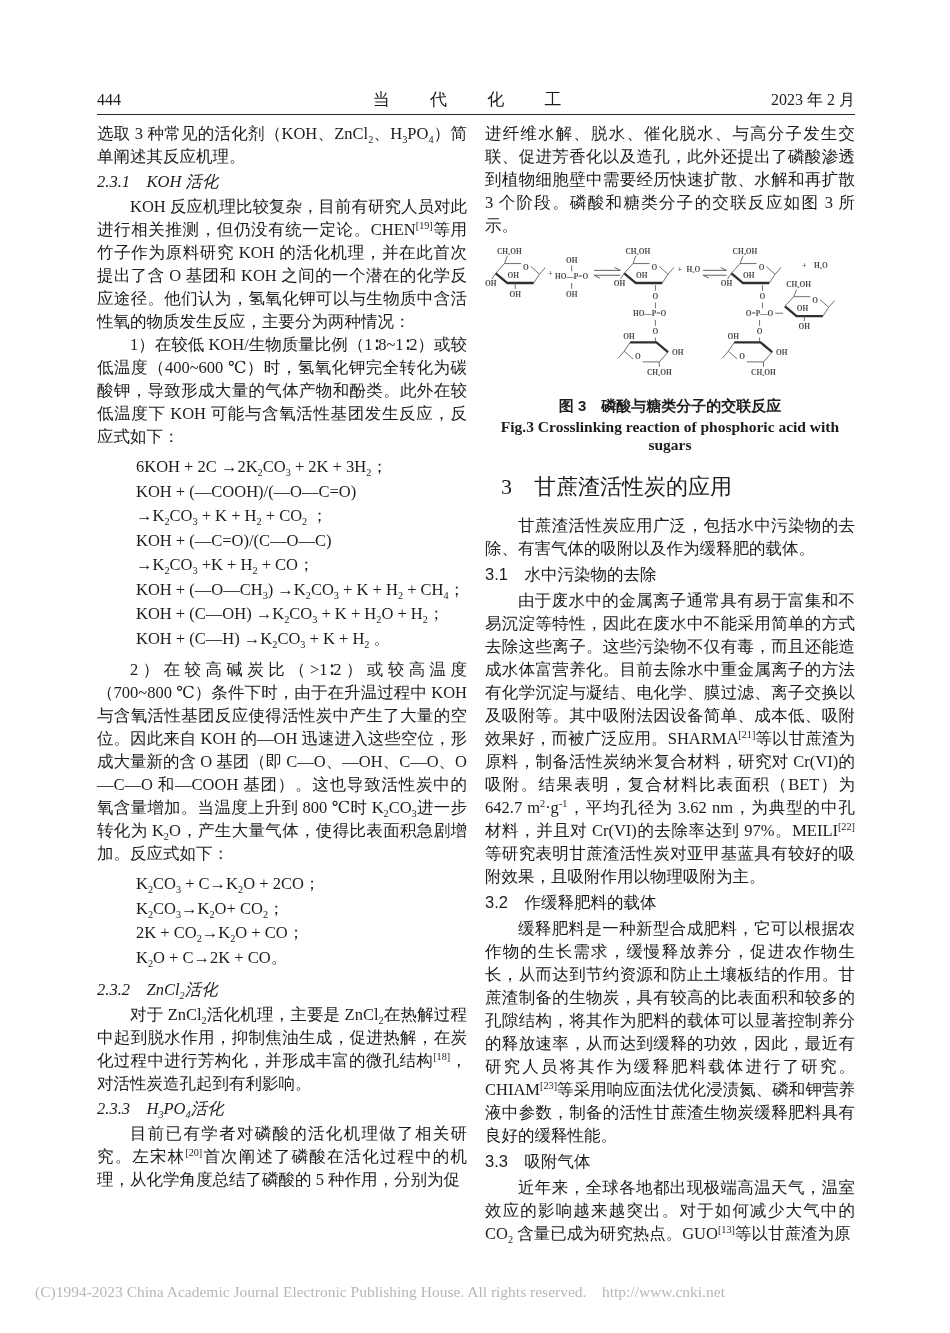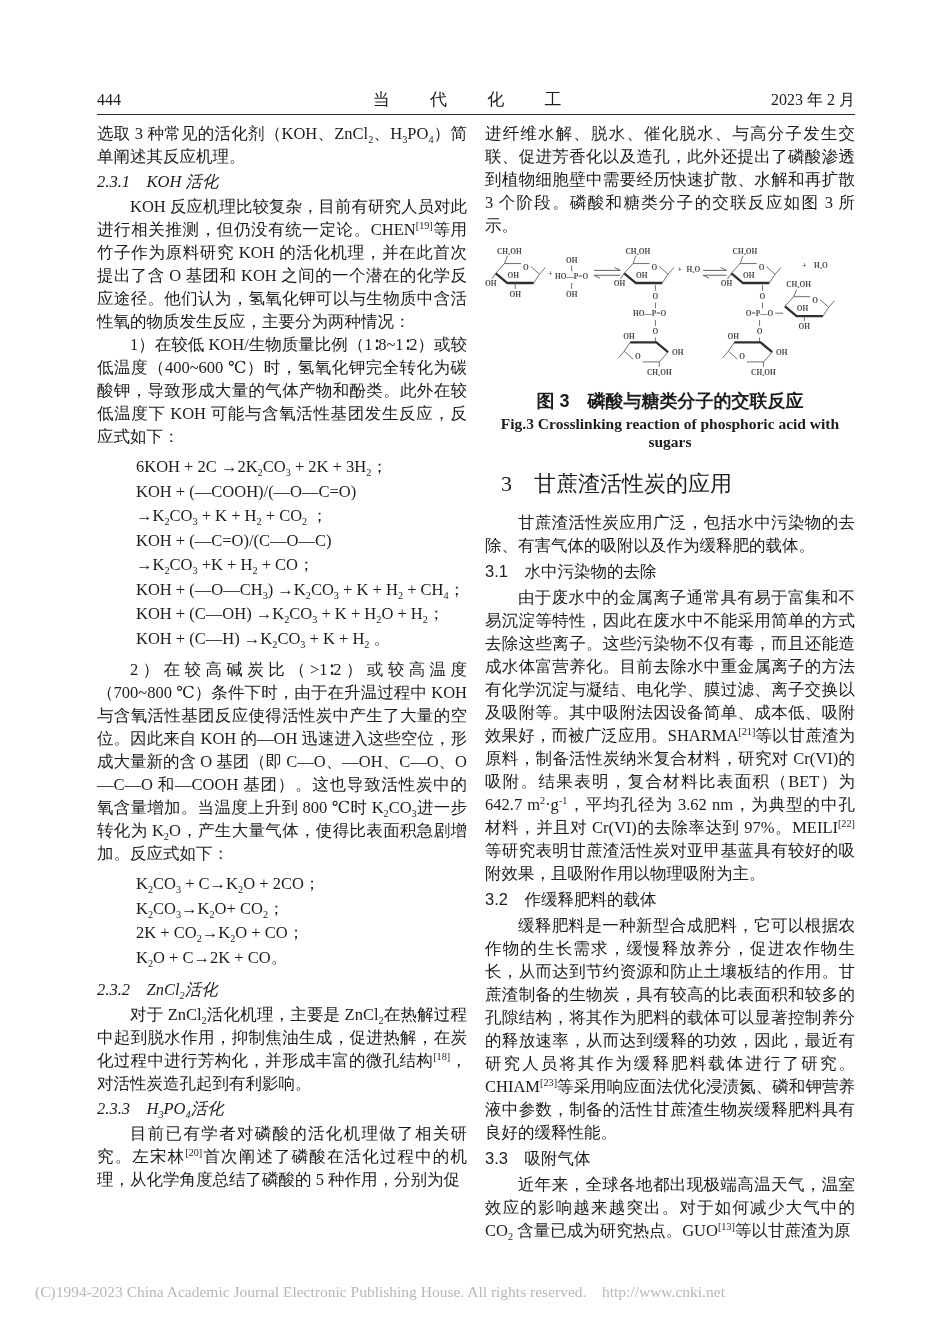--- a/index.html
+++ b/index.html
@@ -20,21 +20,21 @@
   .h-bold{font-size:16.5px;line-height:25px;font-weight:normal;margin:2px 0;
           font-family:"Liberation Sans","DejaVu Sans",sans-serif;}
   .h-main{font-size:22px;line-height:30px;font-weight:normal;margin:18px 0 12px 16px;}
   .eq-block{margin:7px 0 7px 39px;}
   .eq-line{font-size:16.5px;line-height:24.5px;white-space:nowrap;}
   sup{font-size:0.62em;line-height:0;vertical-align:super;}
   sub{font-size:0.62em;line-height:0;vertical-align:sub;}
   
   .figure{margin:10px 0 8px 0;}
   .figure svg{display:block;width:100%;height:auto;}
-  .cap-zh{font-size:18px;font-weight:bold;text-align:center;margin-top:6px;
+  .cap-zh{font-size:15px;font-weight:bold;text-align:center;margin-top:14px;
           font-family:"Liberation Sans","DejaVu Sans",sans-serif;}
   .cap-en{font-size:15.5px;font-weight:bold;text-align:center;margin-top:2px;}
   .rthin{fill:none;stroke:#5a5a5a;stroke-width:0.9;}
   .rbold{fill:none;stroke:#2f2f2f;stroke-width:2.4;}
   .bond{stroke:#5a5a5a;stroke-width:0.9;}
   .arr{stroke:#5a5a5a;stroke-width:1;fill:none;}
   svg text{fill:#4a4a4a;font-size:7.6px;font-family:"Liberation Serif","DejaVu Serif",serif;font-weight:bold;}
   
   .footer{position:absolute;left:35px;top:1283px;font-size:15.5px;color:#b7b7b7;
           font-family:"Liberation Serif","DejaVu Serif",serif;}

